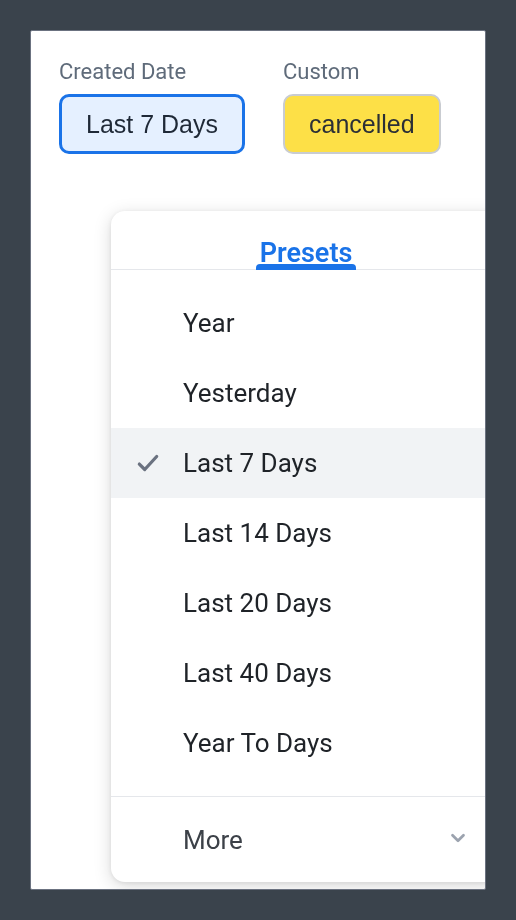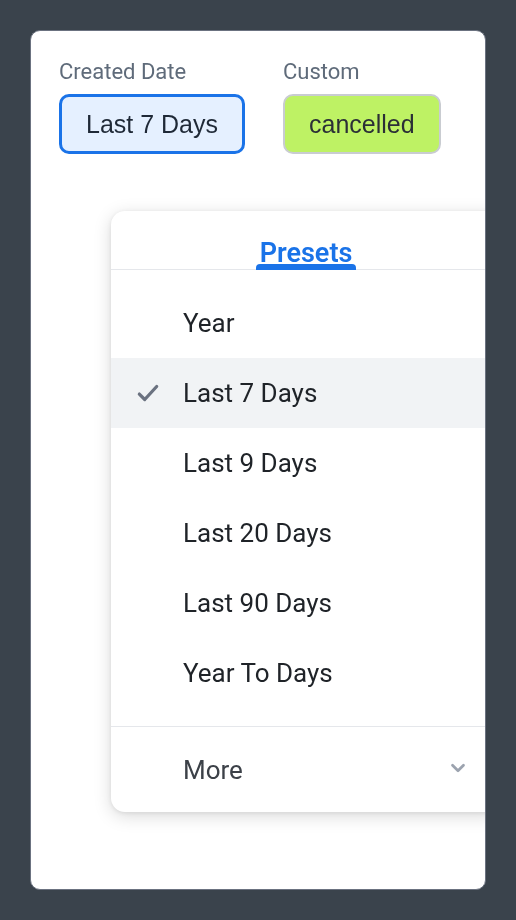--- a/index.html
+++ b/index.html
@@ -11,21 +11,21 @@
       font-family: -apple-system, BlinkMacSystemFont, "Segoe UI", Roboto, Helvetica, Arial, sans-serif;
       background: #3a434c;
       width: 516px;
       height: 920px;
       padding: 30px;
       overflow: hidden;
     }
     .panel {
       background: #fff;
       border: 1px solid #6b7280;
-      border-radius: 10px;
+      border-radius: 2px;
       width: 100%;
       height: 100%;
       padding: 28px 0 0 28px;
       position: relative;
       overflow: hidden;
     }
     .filter-row {
       display: flex;
       gap: 38px;
     }
@@ -41,21 +41,21 @@
     }
     .filter-button {
       display: inline-flex;
       align-items: center;
       justify-content: center;
       height: 60px;
       padding: 0 24px;
       font-size: 25px;
       border-radius: 10px;
       border: 2px solid #c9ccd1;
-      background: #bef264;
+      background: #fde047;
       color: #2b2f36;
       white-space: nowrap;
       cursor: pointer;
     }
     .filter-button.active {
       background: #e5f0ff;
       border: 3px solid #1a73e8;
       color: #1f2937;
     }
     .bg-letter {
@@ -199,39 +199,43 @@
 
   <div class="dropdown">
     <div class="tabs">
       <div class="tab active">Presets</div>
     </div>
     <div class="option-list">
       <div class="option">
         <span class="check-slot"></span>
         <span>Year</span>
       </div>
+      <div class="option">
+        <span class="check-slot"></span>
+        <span>Yesterday</span>
+      </div>
       <div class="option selected">
         <span class="check-slot">
           <svg viewBox="0 0 24 24" fill="none" stroke="#6b7280" stroke-width="3" stroke-linecap="round" stroke-linejoin="round">
               <polyline points="4 13 9 18 20 6"></polyline>
             </svg>
         </span>
         <span>Last 7 Days</span>
       </div>
       <div class="option">
         <span class="check-slot"></span>
-        <span>Last 9 Days</span>
+        <span>Last 14 Days</span>
       </div>
       <div class="option">
         <span class="check-slot"></span>
         <span>Last 20 Days</span>
       </div>
       <div class="option">
         <span class="check-slot"></span>
-        <span>Last 90 Days</span>
+        <span>Last 40 Days</span>
       </div>
       <div class="option">
         <span class="check-slot"></span>
         <span>Year To Days</span>
       </div>
     </div>
     <div class="more-row">
       <span>More</span>
       <span>
         <svg viewBox="0 0 24 24" fill="none" stroke="#9ca3af" stroke-width="3" stroke-linecap="round" stroke-linejoin="round">

